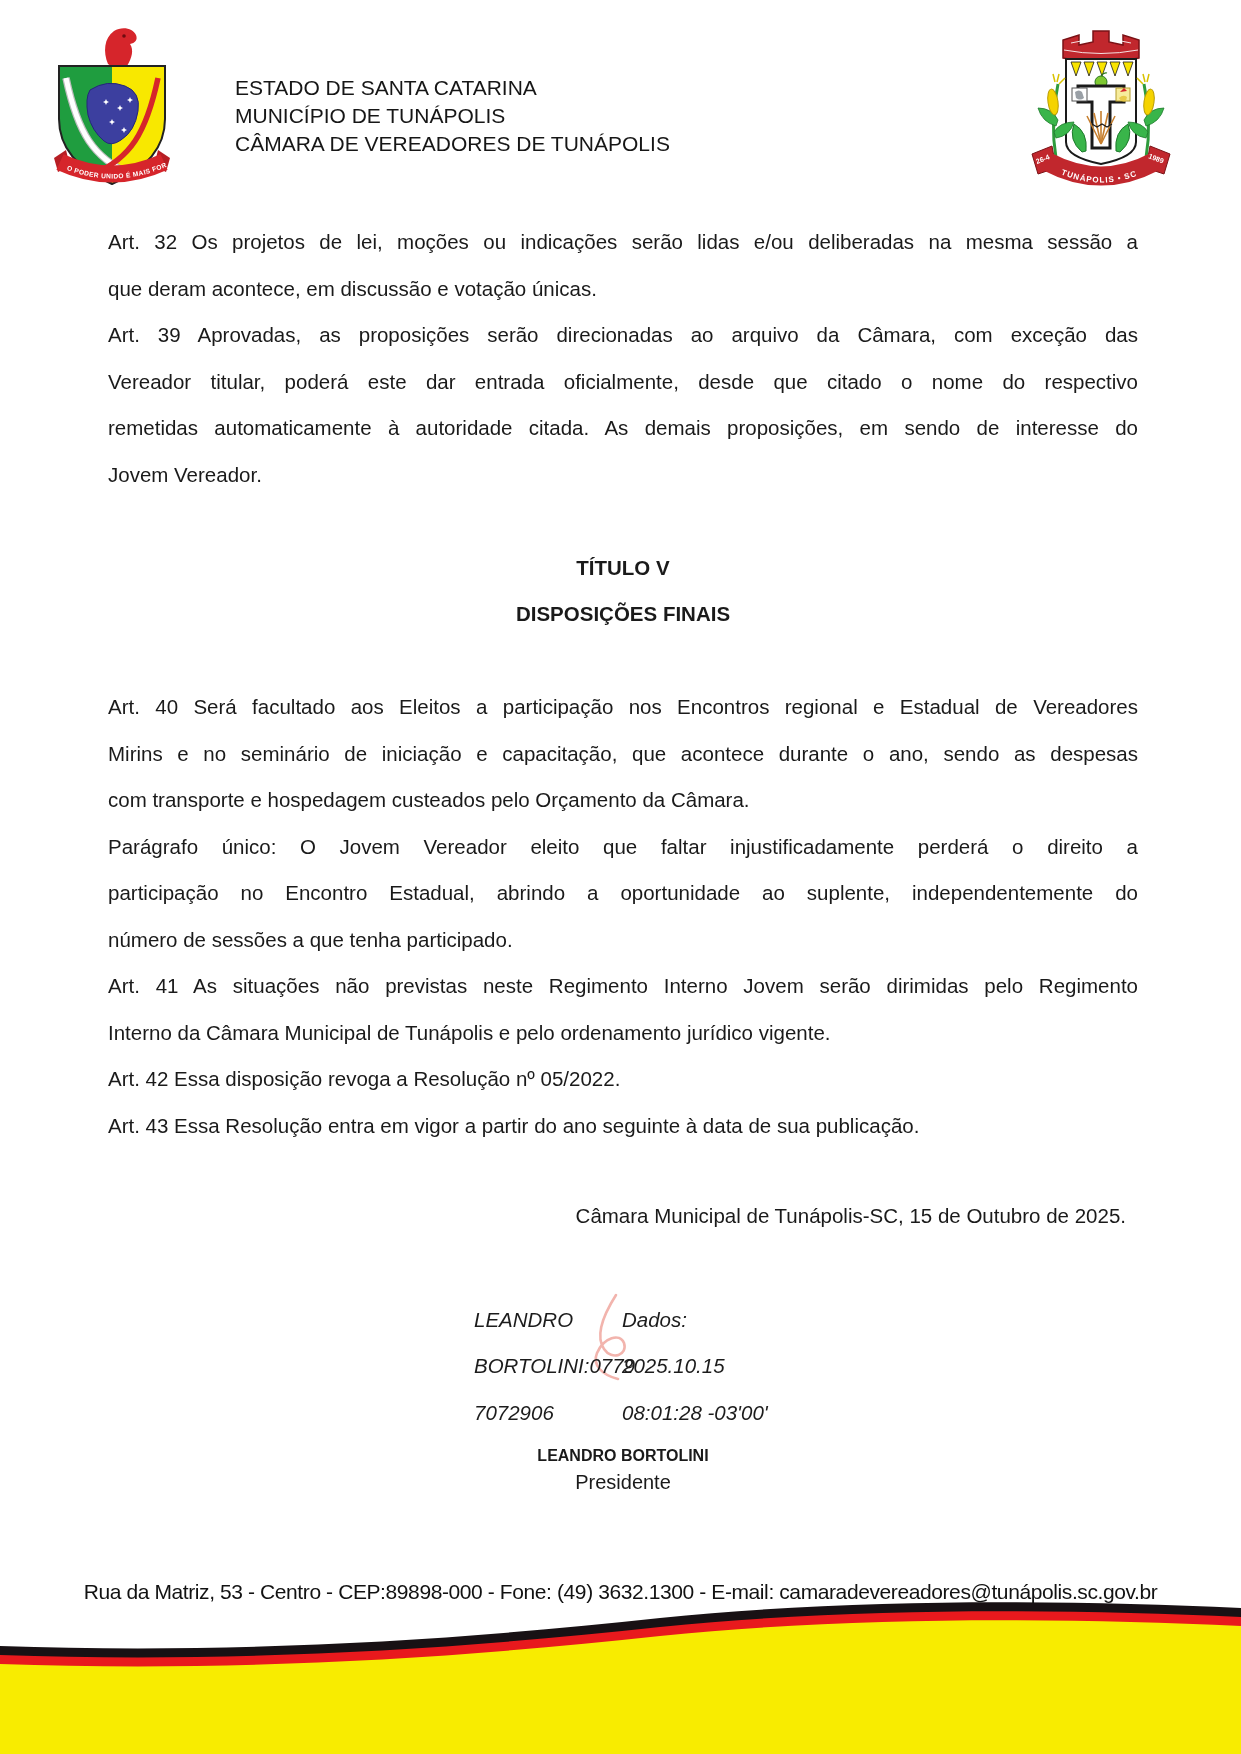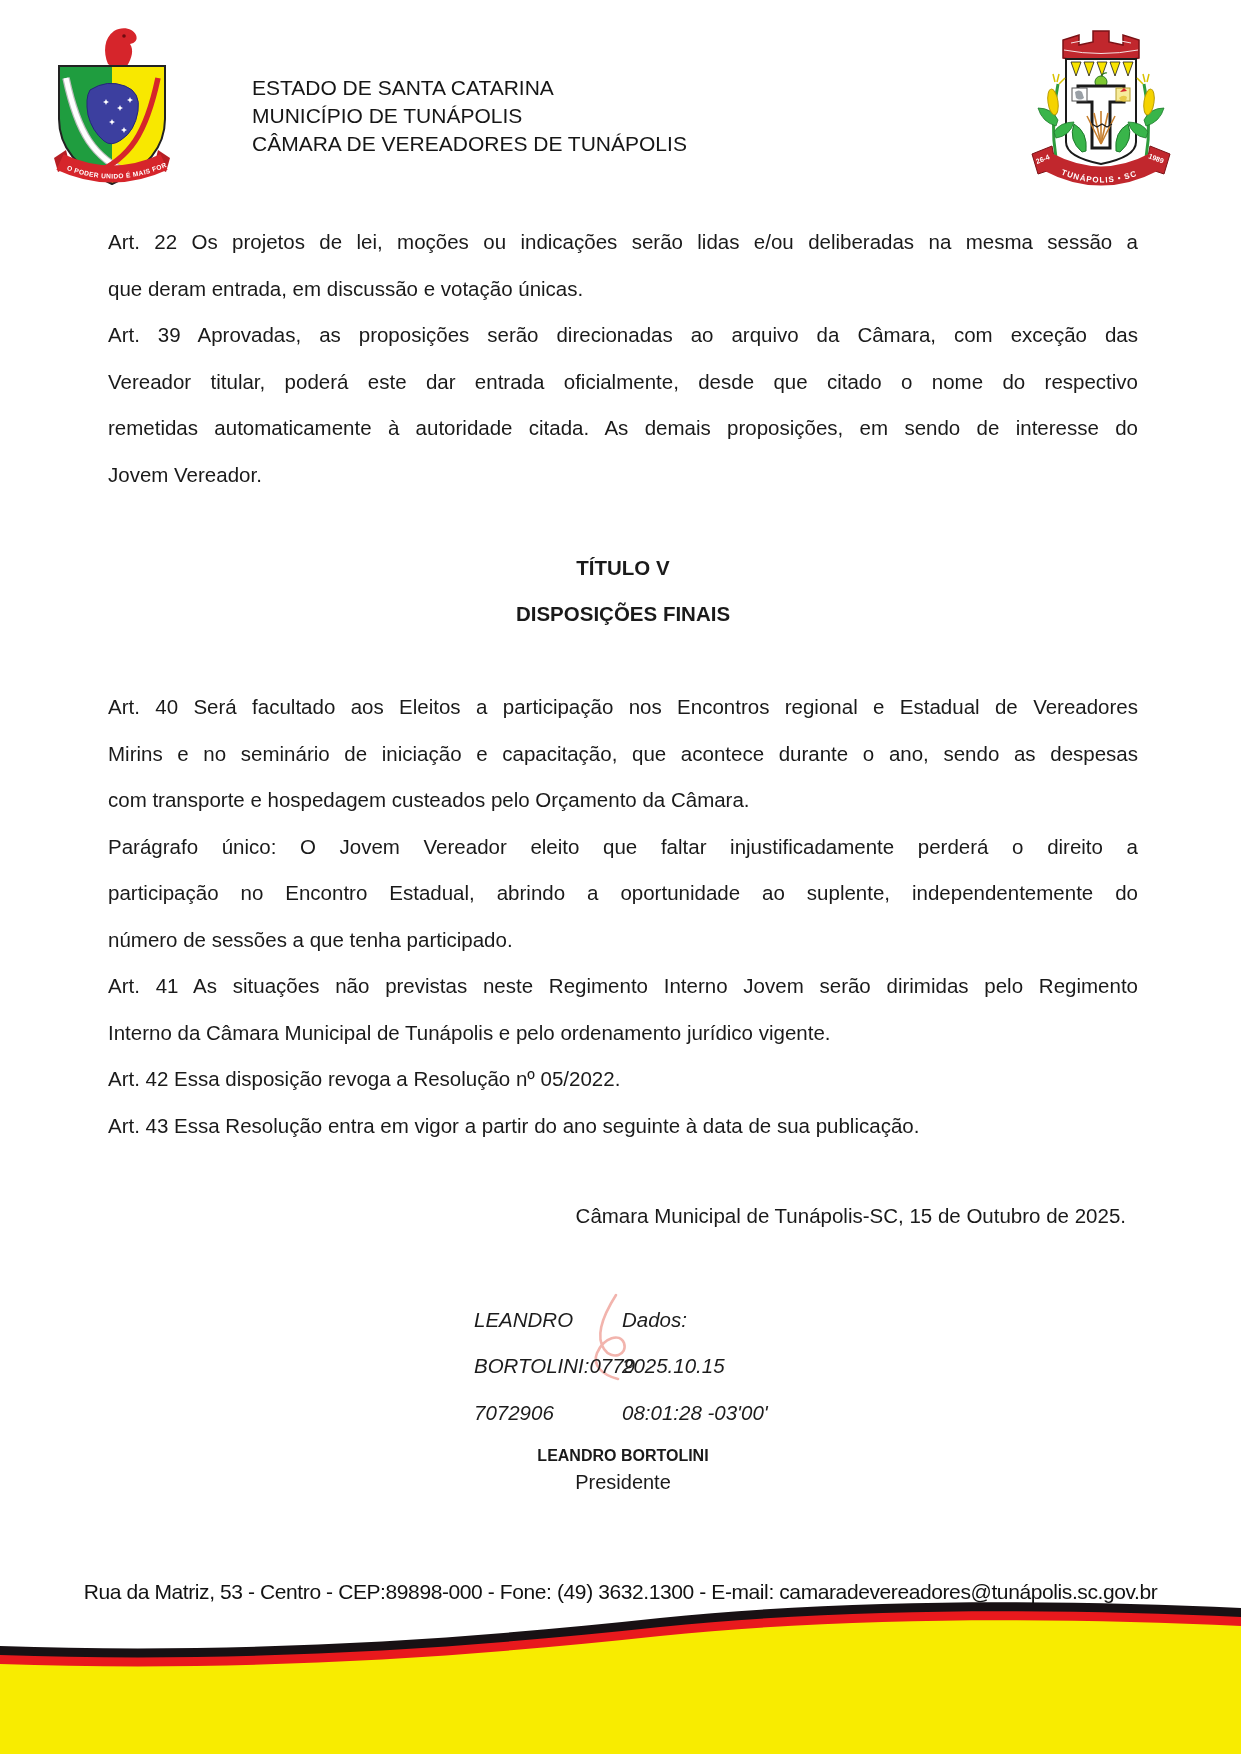--- a/index.html
+++ b/index.html
@@ -1,21 +1,21 @@
 <!DOCTYPE html>
 <html><head>
 <meta charset="utf-8">
 <style>
   html,body{margin:0;padding:0;}
   body{
     width:1241px;height:1754px;position:relative;background:#ffffff;
     font-family:"Liberation Sans",sans-serif;color:#1a1a1a;overflow:hidden;
   }
   
-  .hdr-text{position:absolute;left:252px;top:74px;font-size:21px;line-height:28px;color:#161616;}
+  .hdr-text{position:absolute;left:235px;top:74px;font-size:21px;line-height:28px;color:#161616;}
   .crest{position:absolute;}
   .crest-left{left:50px;top:26px;}
   .crest-right{left:1026px;top:26px;}
   
   .content{position:absolute;left:108px;top:219px;width:1030px;}
   .jline{font-size:20.5px;line-height:46.5px;text-align:justify;text-align-last:justify;white-space:normal;}
   .jline.last{text-align-last:left;}
   .title-line{font-size:20.5px;line-height:46.5px;text-align:center;font-weight:bold;}
   .bold{font-weight:bold;}
   .mt-blank{margin-top:46.5px;}
@@ -155,22 +155,22 @@
         <path id="ribArc" d="M24,143 Q75,170 126,143"></path>
       </defs>
     <text font-size="8" fill="#ffffff" font-weight="bold" letter-spacing="1">
       <textPath href="#ribArc" startOffset="12">TUNÁPOLIS • SC</textPath>
     </text>
   </g>
 </svg>
 
 <div class="content">
   <div>
-      <div class="jline">Art. 22 Os projetos de lei, moções ou indicações serão lidas e/ou deliberadas na mesma sessão a</div>
-      <div class="jline last">que deram entrada, em discussão e votação únicas.</div>
+      <div class="jline">Art. 32 Os projetos de lei, moções ou indicações serão lidas e/ou deliberadas na mesma sessão a</div>
+      <div class="jline last">que deram acontece, em discussão e votação únicas.</div>
     </div>
   <div>
       <div class="jline">Art. 39 Aprovadas, as proposições serão direcionadas ao arquivo da Câmara, com exceção das</div>
       <div class="jline">Vereador titular, poderá este dar entrada oficialmente, desde que citado o nome do respectivo</div>
       <div class="jline">remetidas automaticamente à autoridade citada. As demais proposições, em sendo de interesse do</div>
       <div class="jline last">Jovem Vereador.</div>
     </div>
 
   <div class="title-line bold mt-blank">TÍTULO V</div>
   <div class="title-line">DISPOSIÇÕES FINAIS</div>

